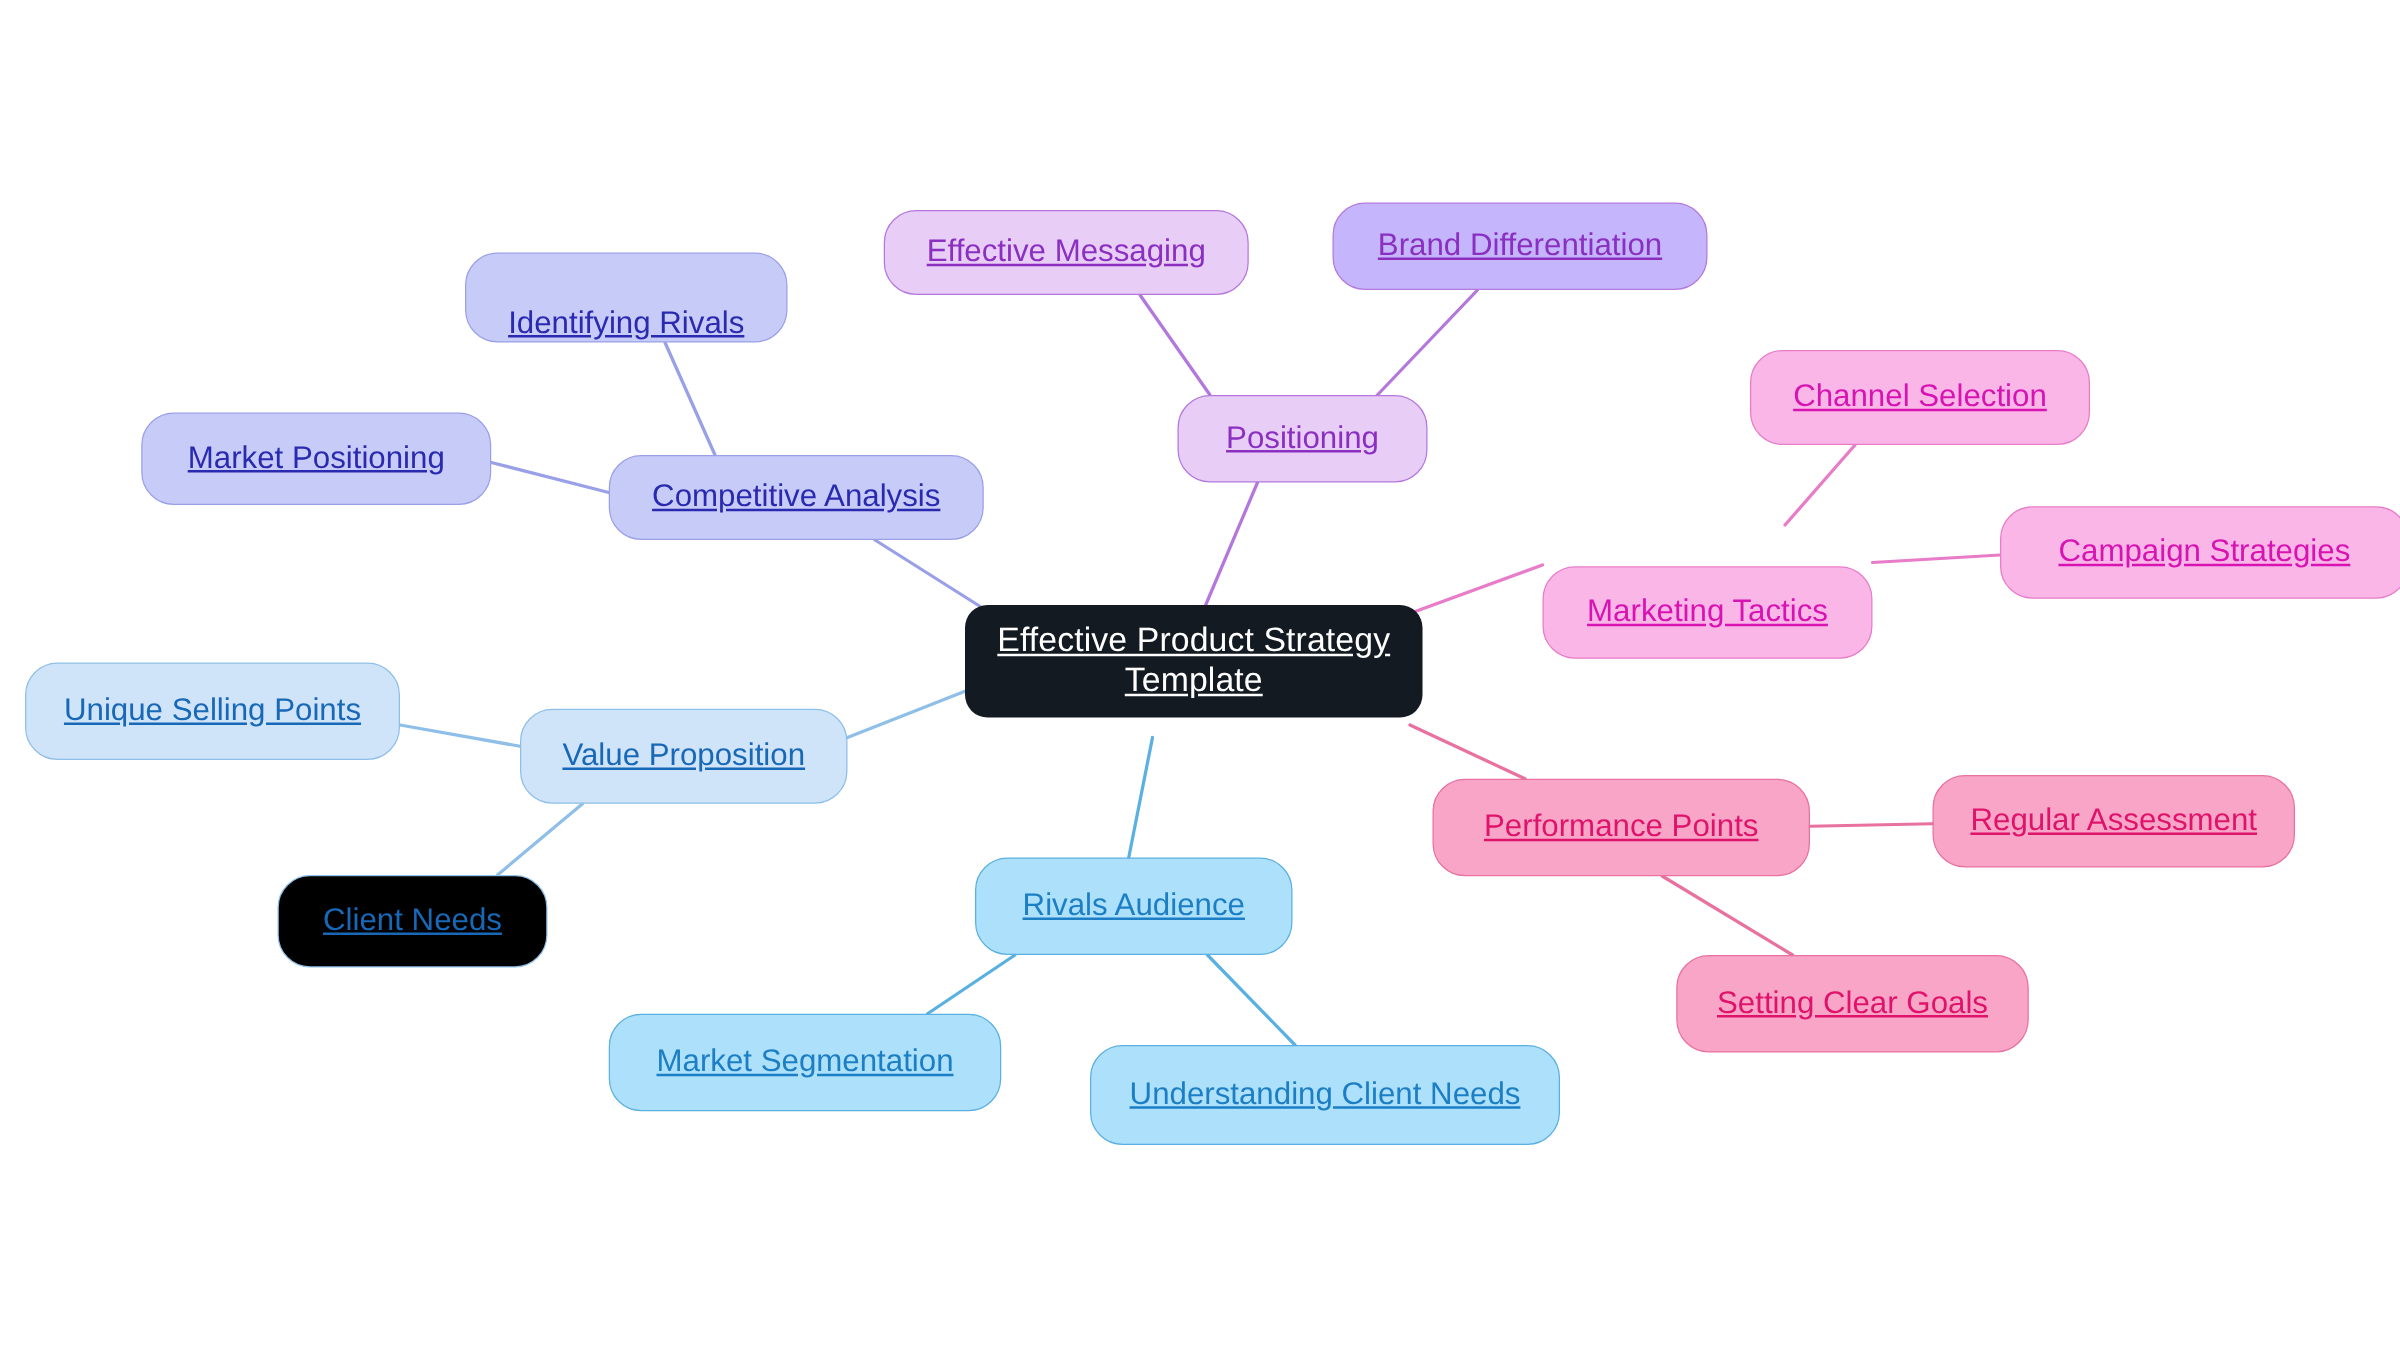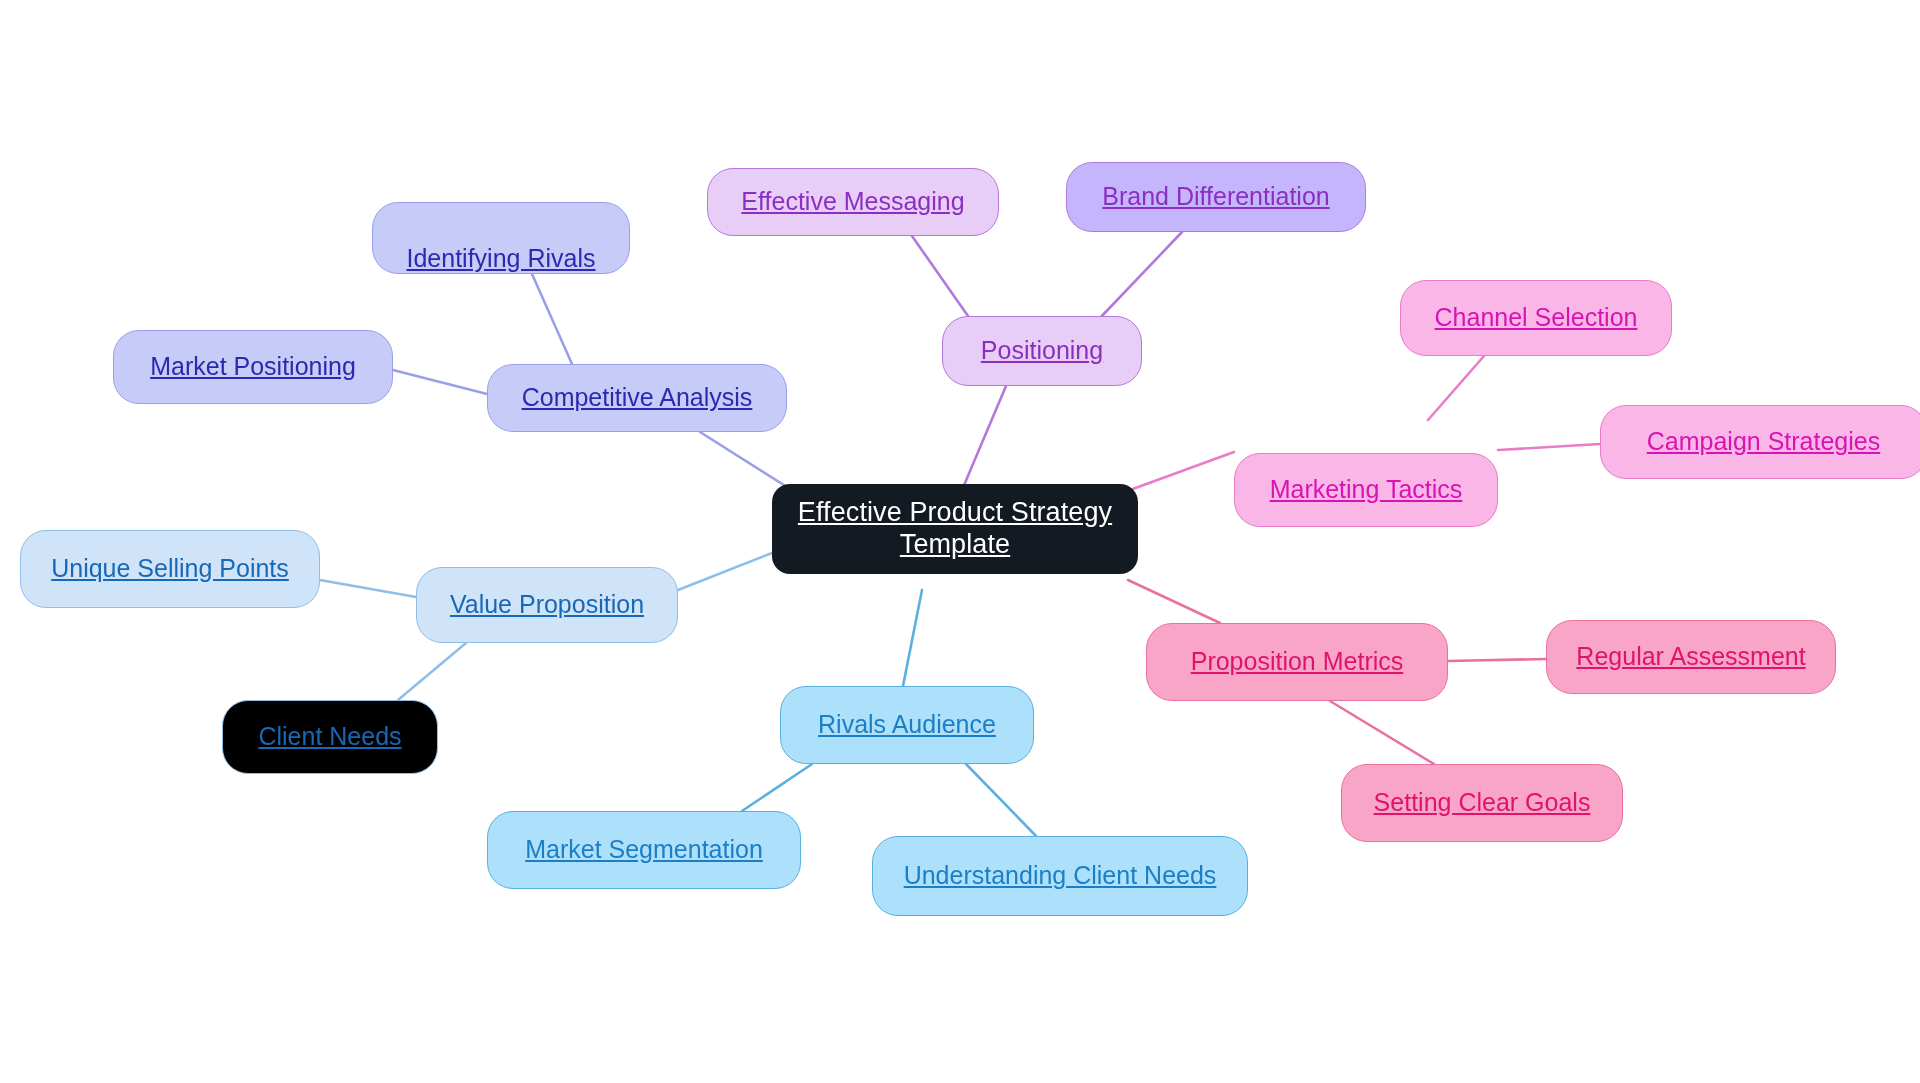--- a/index.html
+++ b/index.html
@@ -82,21 +82,21 @@
 Template</span></div>
       <div class="node node-branch" style="left: 487px; top: 364px; width: 300px; height: 68px; background: rgb(199, 203, 247); color: rgb(42, 42, 176); border-color: rgb(154, 160, 232);"><span>Competitive Analysis</span></div>
       <div class="node node-leaf" style="left: 372px; top: 202px; width: 258px; height: 72px; background: rgb(199, 203, 247); color: rgb(42, 42, 176); border-color: rgb(154, 160, 232); align-items: flex-end;"><span>Identifying Rivals</span></div>
       <div class="node node-leaf" style="left: 113px; top: 330px; width: 280px; height: 74px; background: rgb(199, 203, 247); color: rgb(42, 42, 176); border-color: rgb(154, 160, 232);"><span>Market Positioning</span></div>
       <div class="node node-branch" style="left: 942px; top: 316px; width: 200px; height: 70px; background: rgb(232, 205, 247); color: rgb(138, 47, 192); border-color: rgb(180, 120, 221);"><span>Positioning</span></div>
       <div class="node node-leaf" style="left: 707px; top: 168px; width: 292px; height: 68px; background: rgb(232, 205, 247); color: rgb(138, 47, 192); border-color: rgb(180, 120, 221);"><span>Effective Messaging</span></div>
       <div class="node node-leaf" style="left: 1066px; top: 162px; width: 300px; height: 70px; background: #c4b5fd; color: rgb(138, 47, 192); border-color: rgb(180, 120, 221);"><span>Brand Differentiation</span></div>
       <div class="node node-branch" style="left: 1234px; top: 420px; width: 264px; height: 74px; background: rgb(251, 182, 232); color: rgb(215, 19, 178); border-color: rgb(232, 124, 200); margin-top: 33px;"><span>Marketing Tactics</span></div>
       <div class="node node-leaf" style="left: 1400px; top: 280px; width: 272px; height: 76px; background: rgb(251, 182, 232); color: rgb(215, 19, 178); border-color: rgb(232, 124, 200);"><span>Channel Selection</span></div>
       <div class="node node-leaf" style="left: 1600px; top: 405px; width: 327px; height: 74px; background: rgb(251, 182, 232); color: rgb(215, 19, 178); border-color: rgb(232, 124, 200);"><span>Campaign Strategies</span></div>
-      <div class="node node-branch" style="left: 1146px; top: 623px; width: 302px; height: 78px; background: rgb(249, 165, 200); color: rgb(224, 19, 107); border-color: rgb(232, 113, 159);"><span>Proposition Metrics</span></div>
+      <div class="node node-branch" style="left: 1146px; top: 623px; width: 302px; height: 78px; background: rgb(249, 165, 200); color: rgb(224, 19, 107); border-color: rgb(232, 113, 159);"><span>Performance Points</span></div>
       <div class="node node-leaf" style="left: 1546px; top: 620px; width: 290px; height: 74px; background: rgb(249, 165, 200); color: rgb(224, 19, 107); border-color: rgb(232, 113, 159);"><span>Regular Assessment</span></div>
       <div class="node node-leaf" style="left: 1341px; top: 764px; width: 282px; height: 78px; background: rgb(249, 165, 200); color: rgb(224, 19, 107); border-color: rgb(232, 113, 159);"><span>Setting Clear Goals</span></div>
       <div class="node node-branch" style="left: 780px; top: 686px; width: 254px; height: 78px; background: rgb(173, 224, 251); color: rgb(28, 126, 196); border-color: rgb(90, 176, 224);"><span>Rivals Audience</span></div>
       <div class="node node-leaf" style="left: 487px; top: 811px; width: 314px; height: 78px; background: rgb(173, 224, 251); color: rgb(28, 126, 196); border-color: rgb(90, 176, 224);"><span>Market Segmentation</span></div>
       <div class="node node-leaf" style="left: 872px; top: 836px; width: 376px; height: 80px; background: rgb(173, 224, 251); color: rgb(28, 126, 196); border-color: rgb(90, 176, 224);"><span>Understanding Client Needs</span></div>
       <div class="node node-branch" style="left: 416px; top: 567px; width: 262px; height: 76px; background: rgb(207, 227, 249); color: rgb(24, 104, 184); border-color: rgb(143, 191, 232);"><span>Value Proposition</span></div>
       <div class="node node-leaf" style="left: 20px; top: 530px; width: 300px; height: 78px; background: rgb(207, 227, 249); color: rgb(24, 104, 184); border-color: rgb(143, 191, 232);"><span>Unique Selling Points</span></div>
       <div class="node node-leaf" style="left: 222px; top: 700px; width: 216px; height: 74px; background: #000000; color: rgb(24, 104, 184); border-color: rgb(143, 191, 232);"><span>Client Needs</span></div>
     </div>
 </div>

